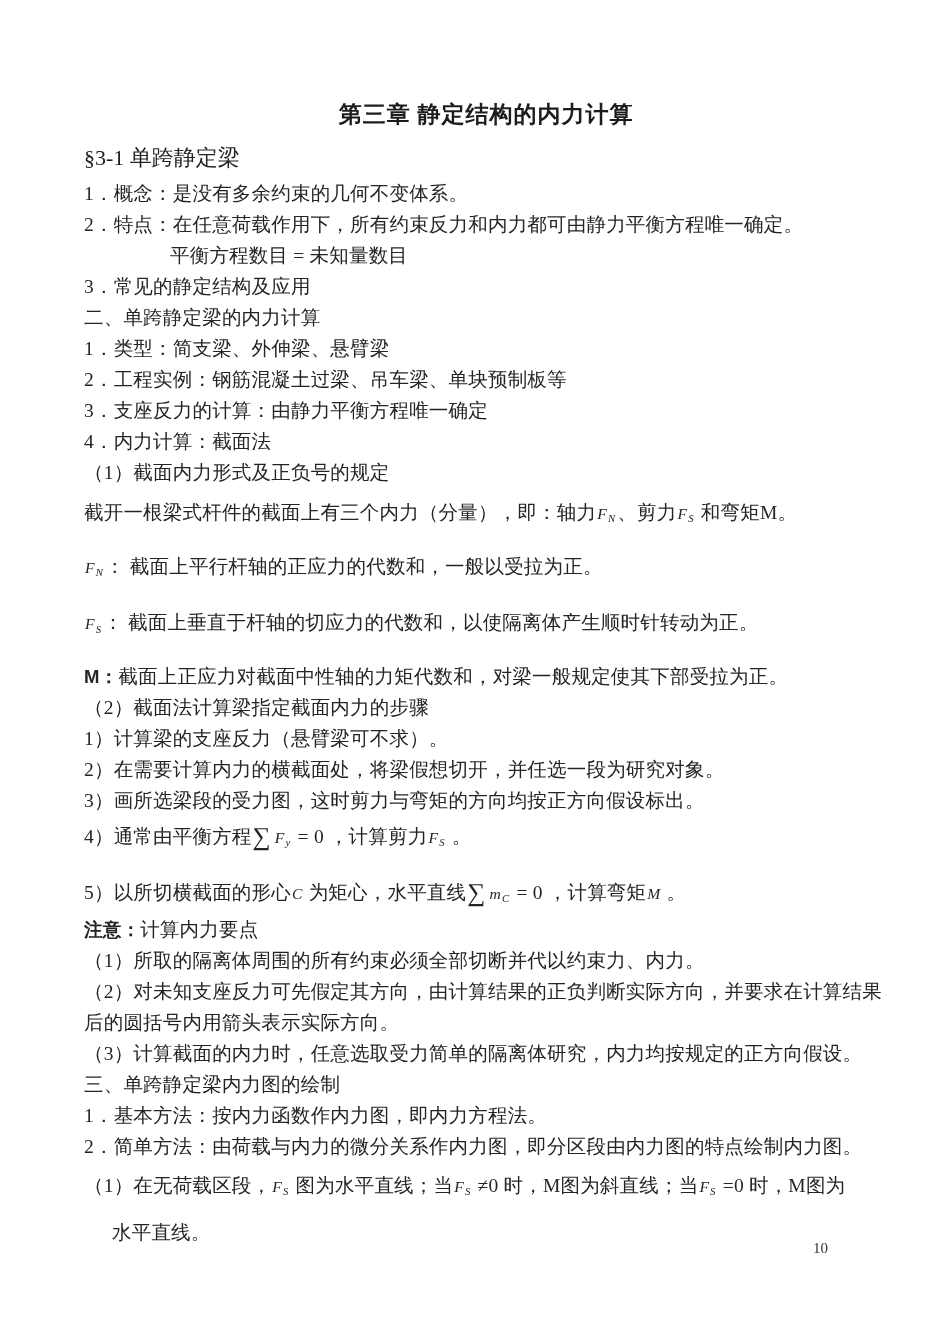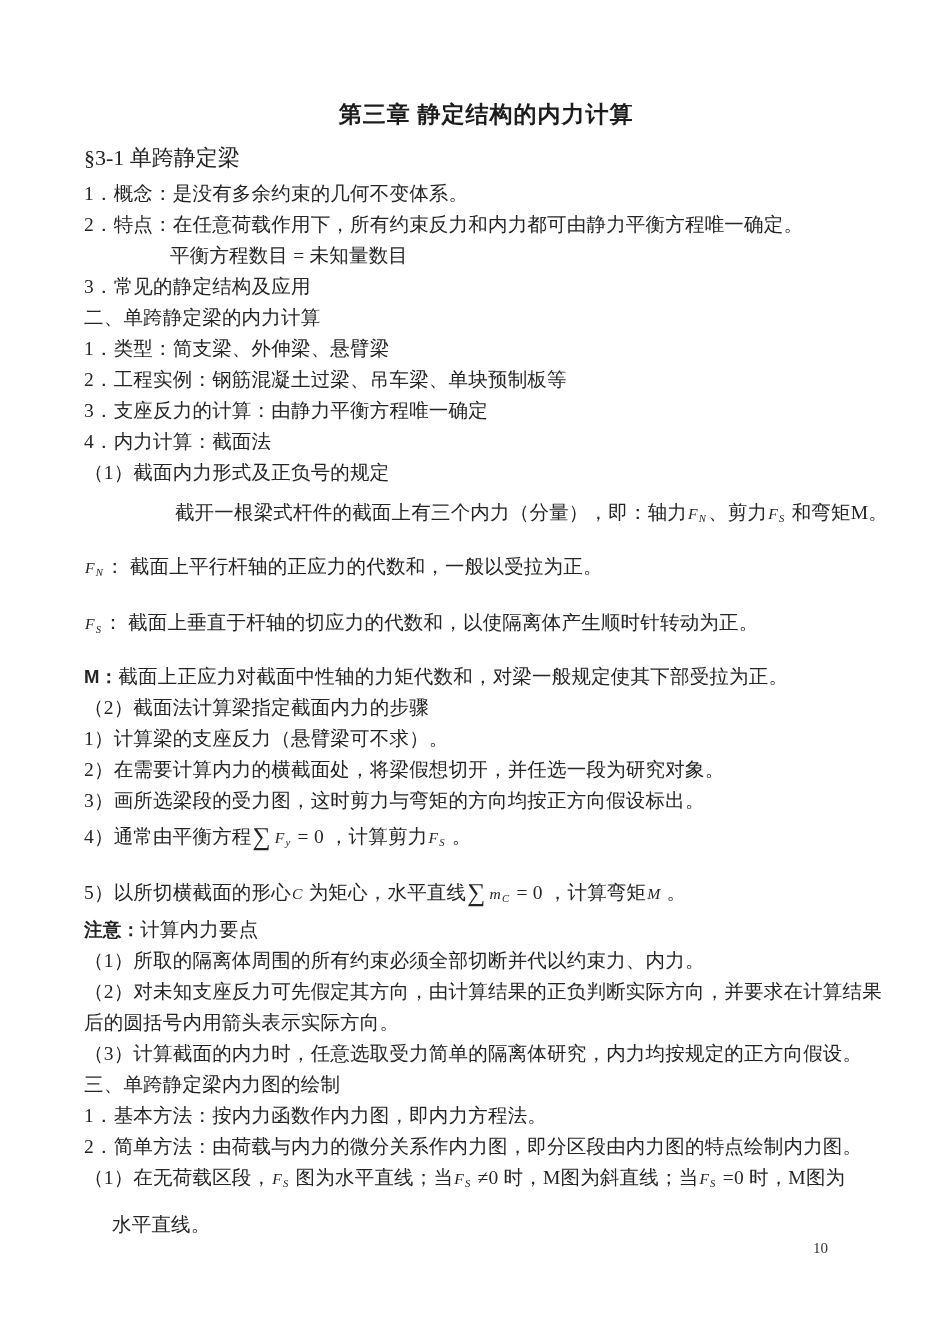--- a/index.html
+++ b/index.html
@@ -79,36 +79,36 @@
       <div class="line"><span class="seg-text">1．概念：是没有多余约束的几何不变体系。</span></div>
       <div class="line"><span class="seg-text">2．特点：在任意荷载作用下，所有约束反力和内力都可由静力平衡方程唯一确定。</span></div>
       <div class="line" style="padding-left: 86px;"><span class="seg-text">平衡方程数目 = 未知量数目</span></div>
       <div class="line"><span class="seg-text">3．常见的静定结构及应用</span></div>
       <div class="line"><span class="seg-text">二、单跨静定梁的内力计算</span></div>
       <div class="line"><span class="seg-text">1．类型：简支梁、外伸梁、悬臂梁</span></div>
       <div class="line"><span class="seg-text">2．工程实例：钢筋混凝土过梁、吊车梁、单块预制板等</span></div>
       <div class="line"><span class="seg-text">3．支座反力的计算：由静力平衡方程唯一确定</span></div>
       <div class="line"><span class="seg-text">4．内力计算：截面法</span></div>
       <div class="line"><span class="seg-text">（1）截面内力形式及正负号的规定</span></div>
-      <div class="line" style="margin-top: 9px; text-align: right;"><span class="seg-text">截开一根梁式杆件的截面上有三个内力（分量），即：轴力</span><span class="seg-var">F</span><span class="seg-sub">N</span><span class="seg-text">、剪力</span><span class="seg-var">F</span><span class="seg-sub">S</span><span class="seg-text"> 和弯矩M。</span></div>
+      <div class="line" style="margin-top: 9px;"><span class="seg-text">截开一根梁式杆件的截面上有三个内力（分量），即：轴力</span><span class="seg-var">F</span><span class="seg-sub">N</span><span class="seg-text">、剪力</span><span class="seg-var">F</span><span class="seg-sub">S</span><span class="seg-text"> 和弯矩M。</span></div>
       <div class="line" style="margin-top: 17px;"><span class="seg-var">F</span><span class="seg-sub">N</span><span class="seg-text">： 截面上平行杆轴的正应力的代数和，一般以受拉为正。</span></div>
       <div class="line" style="margin-top: 19px;"><span class="seg-var">F</span><span class="seg-sub">S</span><span class="seg-text">： 截面上垂直于杆轴的切应力的代数和，以使隔离体产生顺时针转动为正。</span></div>
       <div class="line" style="margin-top: 16px;"><span class="seg-bold">M：</span><span class="seg-text">截面上正应力对截面中性轴的力矩代数和，对梁一般规定使其下部受拉为正。</span></div>
       <div class="line"><span class="seg-text">（2）截面法计算梁指定截面内力的步骤</span></div>
       <div class="line"><span class="seg-text">1）计算梁的支座反力（悬臂梁可不求）。</span></div>
       <div class="line"><span class="seg-text">2）在需要计算内力的横截面处，将梁假想切开，并任选一段为研究对象。</span></div>
       <div class="line"><span class="seg-text">3）画所选梁段的受力图，这时剪力与弯矩的方向均按正方向假设标出。</span></div>
       <div class="line" style="margin-top: 5px;"><span class="seg-text">4）通常由平衡方程</span><span class="seg-sum">∑</span><span class="seg-var">F</span><span class="seg-sub">y</span><span class="seg-text"> = 0 ，计算剪力</span><span class="seg-var">F</span><span class="seg-sub">S</span><span class="seg-text"> 。</span></div>
       <div class="line" style="margin-top: 19px;"><span class="seg-text">5）以所切横截面的形心</span><span class="seg-var">C</span><span class="seg-text"> 为矩心，水平直线</span><span class="seg-sum">∑</span><span class="seg-var">m</span><span class="seg-sub">C</span><span class="seg-text"> = 0 ，计算弯矩</span><span class="seg-var">M</span><span class="seg-text"> 。</span></div>
       <div class="line" style=""><span class="seg-bold">注意：</span><span class="seg-text">计算内力要点</span></div>
       <div class="line"><span class="seg-text">（1）所取的隔离体周围的所有约束必须全部切断并代以约束力、内力。</span></div>
       <div class="line"><span class="seg-text">（2）对未知支座反力可先假定其方向，由计算结果的正负判断实际方向，并要求在计算结果</span></div>
       <div class="line"><span class="seg-text">后的圆括号内用箭头表示实际方向。</span></div>
       <div class="line"><span class="seg-text">（3）计算截面的内力时，任意选取受力简单的隔离体研究，内力均按规定的正方向假设。</span></div>
       <div class="line"><span class="seg-text">三、单跨静定梁内力图的绘制</span></div>
       <div class="line"><span class="seg-text">1．基本方法：按内力函数作内力图，即内力方程法。</span></div>
       <div class="line"><span class="seg-text">2．简单方法：由荷载与内力的微分关系作内力图，即分区段由内力图的特点绘制内力图。</span></div>
-      <div class="line" style=""><span class="seg-text">（1）在无荷载区段，</span><span class="seg-var">F</span><span class="seg-sub">S</span><span class="seg-text"> 图为水平直线；当</span><span class="seg-var">F</span><span class="seg-sub">S</span><span class="seg-text"> ≠0 时，M图为斜直线；当</span><span class="seg-var">F</span><span class="seg-sub">S</span><span class="seg-text"> =0 时，M图为</span></div>
+      <div class="line" style="margin-top: 8px;"><span class="seg-text">（1）在无荷载区段，</span><span class="seg-var">F</span><span class="seg-sub">S</span><span class="seg-text"> 图为水平直线；当</span><span class="seg-var">F</span><span class="seg-sub">S</span><span class="seg-text"> ≠0 时，M图为斜直线；当</span><span class="seg-var">F</span><span class="seg-sub">S</span><span class="seg-text"> =0 时，M图为</span></div>
       <div class="line" style="margin-top: 10px; margin-left: 28px;"><span class="seg-text">水平直线。</span></div>
     </div>
 </div>
 
 <div class="page-number">10</div>
 
 </body></html>

